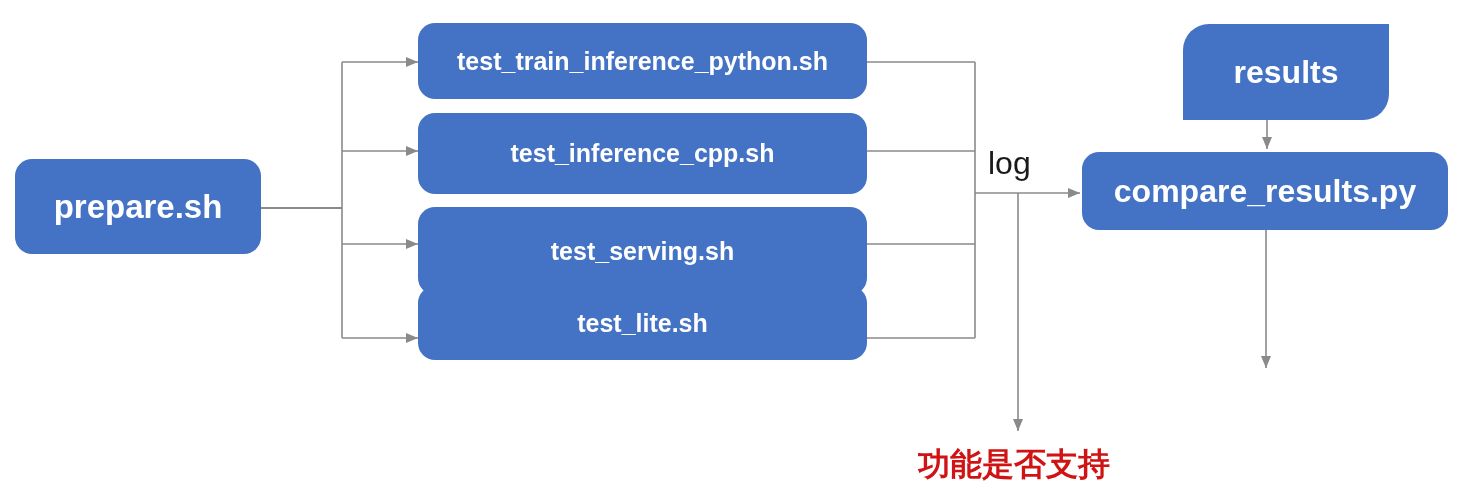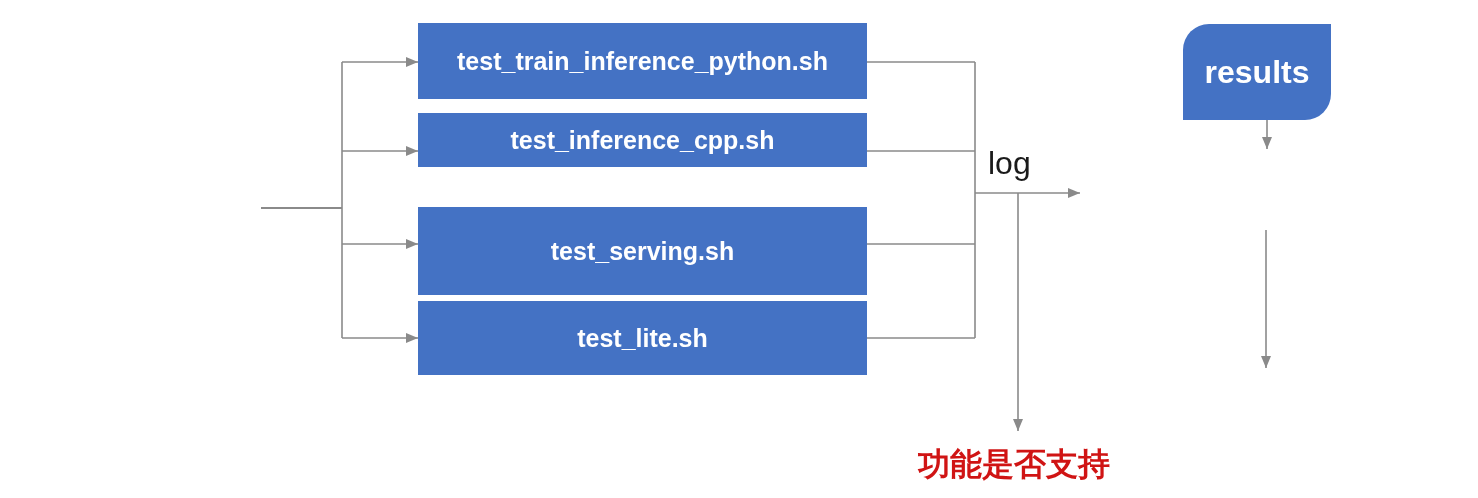--- a/index.html
+++ b/index.html
@@ -27,28 +27,29 @@
   .node {
     position: absolute;
     background: var(--node-fill, #4472c4);
     color: var(--node-text, #ffffff);
     display: flex;
     align-items: center;
     justify-content: center;
     font-weight: 700;
     white-space: nowrap;
     text-align: center;
+    border-radius: 17px;
   }
   .node.prepare  { left: 15px;   top: 159px; width: 246px; height: 95px; font-size: 33px; }
   .node.test     { left: 418px;  width: 449px; font-size: 25px; }
   .node.t1 { top: 23px;  height: 76px; }
-  .node.t2 { top: 113px; height: 54px; }
+  .node.t2 { top: 113px; height: 81px; }
   .node.t3 { top: 207px; height: 88px; }
-  .node.t4 { top: 301px; height: 74px; }
-  .node.results  { left: 1183px; top: 24px;  width: 148px; height: 96px; font-size: 32px;
+  .node.t4 { top: 286px; height: 74px; }
+  .node.results  { left: 1183px; top: 24px;  width: 206px; height: 96px; font-size: 32px;
                    border-radius: 26px 0 26px 0; }
   .node.compare  { left: 1082px; top: 152px; width: 366px; height: 78px; font-size: 32px; }
 
   .edge-label {
     position: absolute;
     left: 988px; top: 147px;
     font-size: 32px;
     line-height: 1;
     color: var(--edge-label-black, #1a1a1a);
     white-space: nowrap;
@@ -87,27 +88,29 @@
       <path class="edge" d="M867,244 H975"></path>
       <path class="edge" d="M867,338 H975"></path>
       <path class="edge" d="M975,62 V338"></path>
       <path class="edge" d="M975,193 H1080" marker-end="url(#arrowhead)"></path>
       <path class="edge" d="M1018,193 V431" marker-end="url(#arrowhead)"></path>
       <path class="edge" d="M1267,120 V149" marker-end="url(#arrowhead)"></path>
       <path class="edge" d="M1266,230 V368" marker-end="url(#arrowhead)"></path>
     </g>
   </svg>
 
+  <div class="node prepare">prepare.sh</div>
 
   <div class="node test t1">test_train_inference_python.sh</div>
   <div class="node test t2">test_inference_cpp.sh</div>
   <div class="node test t3">test_serving.sh</div>
   <div class="node test t4">test_lite.sh</div>
 
   <div class="node results">results</div>
 
+  <div class="node compare">compare_results.py</div>
 
   <div class="edge-label">log</div>
 
   <div class="annotation function">功能是否支持</div>
 
 
 </div>
 
 </body></html>

